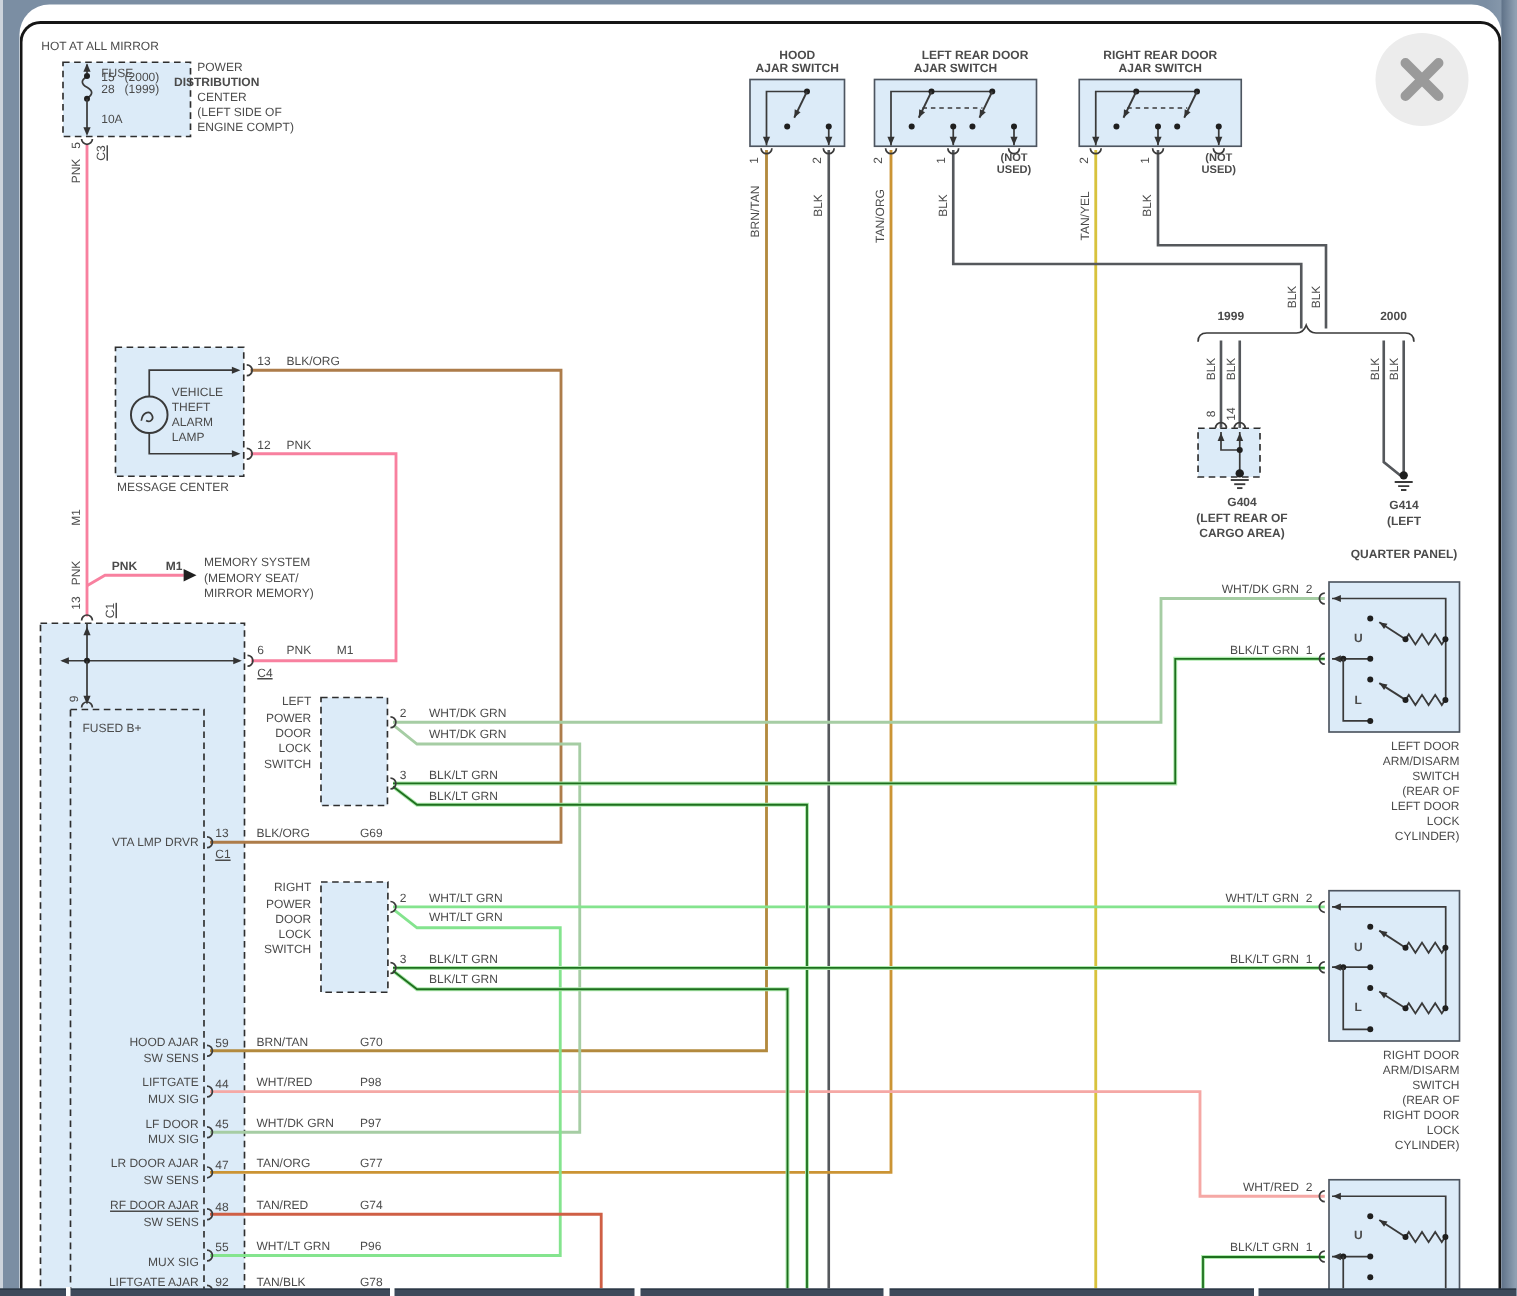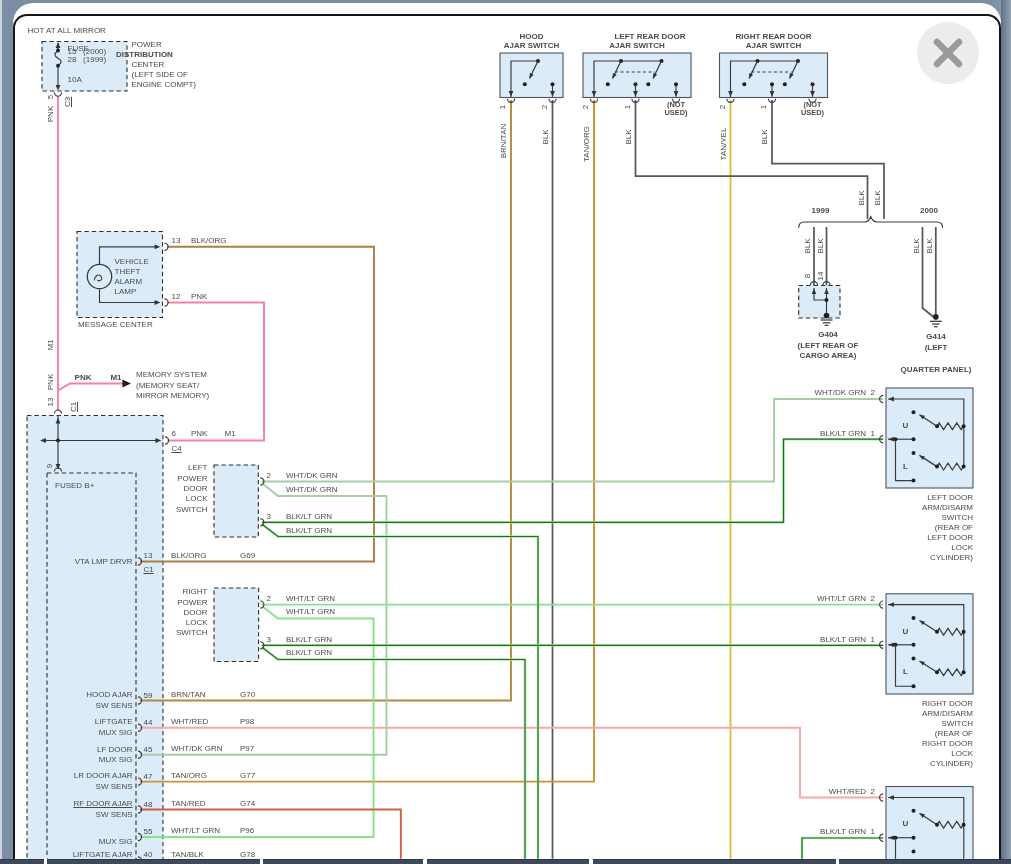--- a/index.html
+++ b/index.html
@@ -394,21 +394,21 @@
 <span class="t r" style="left:132.5px;top:814.8px;">SW SENS</span>
 <span class="t l" style="left:143.5px;top:804.6px;">48</span>
 <span class="t l" style="left:171px;top:803.9px;">TAN/RED</span>
 <span class="t l" style="left:240px;top:803.9px;text-align:center;">G74</span>
 <span class="t r" style="left:120px;top:831.7px;margin-top:36px;">RF DOOR</span>
 <span class="t r" style="left:132.5px;top:842.3px;">MUX SIG</span>
 <span class="t l" style="left:143.5px;top:832.1px;">55</span>
 <span class="t l" style="left:171px;top:831.4px;">WHT/LT GRN</span>
 <span class="t l" style="left:240px;top:831.4px;text-align:center;">P96</span>
 <span class="t r" style="left:132.5px;top:854.9000000000001px;">LIFTGATE AJAR</span>
-<span class="t l" style="left:143.5px;top:855.3000000000001px;">40</span>
+<span class="t l" style="left:143.5px;top:855.3000000000001px;">92</span>
 <span class="t l" style="left:171px;top:854.6px;">TAN/BLK</span>
 <span class="t l" style="left:240px;top:854.6px;">G78</span>
 <span class="t r" style="left:207.5px;top:468.3px;">LEFT</span>
 <span class="t r" style="left:207.5px;top:592.2px;">RIGHT</span>
 <span class="t r" style="left:207.5px;top:478.6px;">POWER</span>
 <span class="t r" style="left:207.5px;top:602.5px;">POWER</span>
 <span class="t r" style="left:207.5px;top:488.90000000000003px;">DOOR</span>
 <span class="t r" style="left:207.5px;top:612.8000000000001px;">DOOR</span>
 <span class="t r" style="left:207.5px;top:499.2px;">LOCK</span>
 <span class="t r" style="left:207.5px;top:623.1px;">LOCK</span>

